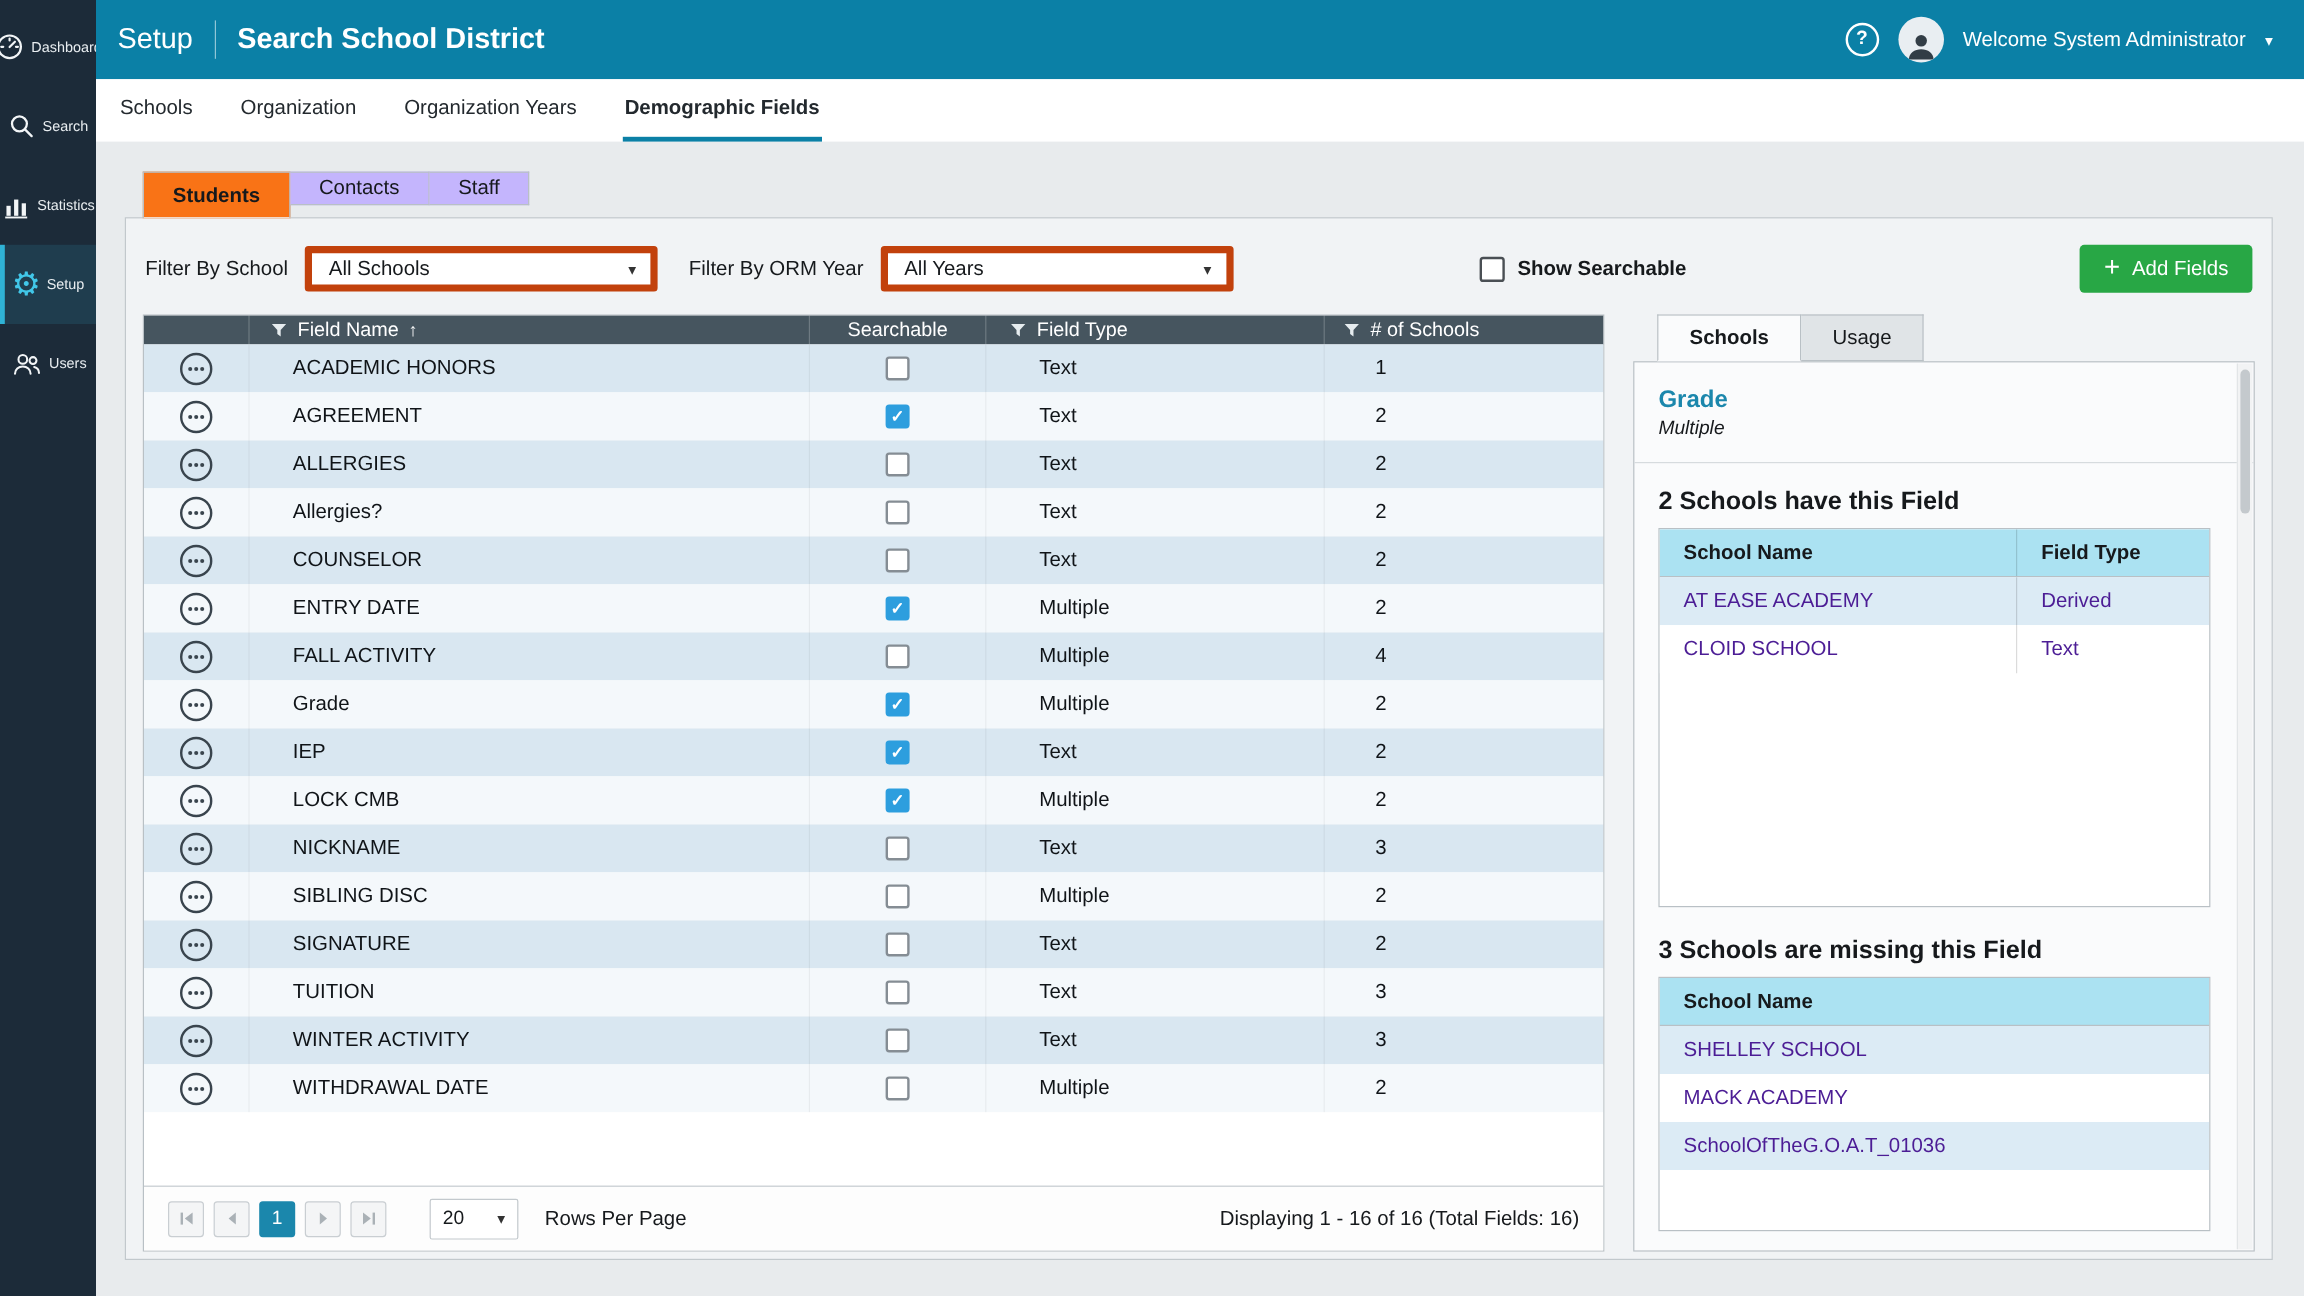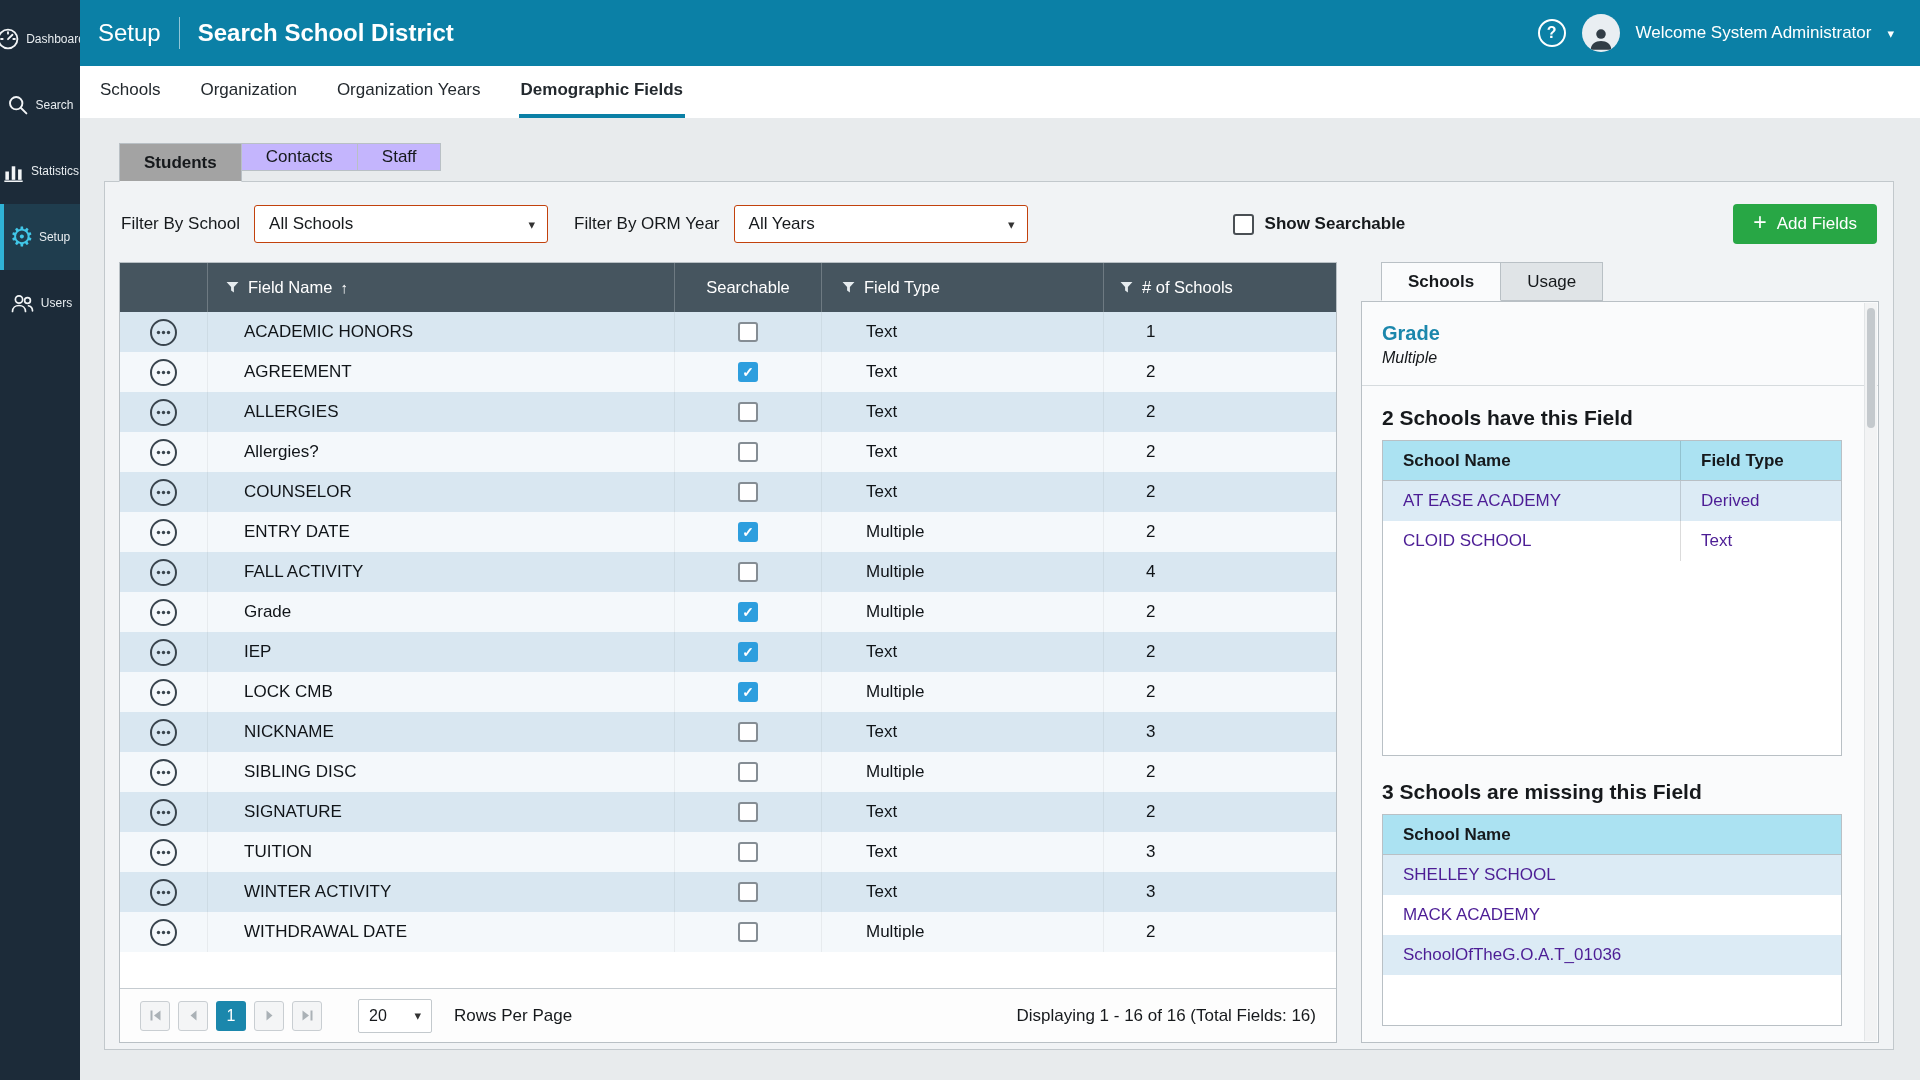--- a/index.html
+++ b/index.html
@@ -35,41 +35,41 @@
   
   .subnav{height:52px;background:#fff;display:flex;gap:36px;padding-left:18px;flex-shrink:0;}
   .subnav-item{display:flex;align-items:center;height:100%;border-bottom:4px solid transparent;padding:0 2px;font-size:17px;color:#23292e;cursor:pointer;}
   .subnav-item.active{font-weight:bold;border-bottom-color:var(--header-teal);}
 
   
   .content{flex:1;padding:25px 26px 0 24px;}
   .tabstrip{display:flex;margin-left:15px;position:relative;z-index:3;}
   .tab{height:28px;padding:0 24px;display:flex;align-items:center;background:#c4b5fd;border:1px solid #b9c0c5;border-left-width:0;font-size:17px;cursor:pointer;}
   .tab:first-child{border-left-width:1px;}
-  .tab.active{background:#a3a3a3;font-weight:bold;height:39px;margin-bottom:-1px;border-bottom:1px solid #f1f3f5;text-align:right;}
+  .tab.active{background:#f97316;font-weight:bold;height:39px;margin-bottom:-1px;border-bottom:1px solid #f1f3f5;text-align:right;}
   .panel{border:1px solid #c2c8cc;background:#f1f3f5;height:869px;padding:14px;position:relative;z-index:1;width:1790px;}
 
   
   .filters{display:flex;align-items:center;margin:8px 2px 18px;}
   .f-label{font-size:17px;margin-right:14px;}
-  .dropdown{width:294px;height:38px;background:#fff;border:1px solid #c2410c;border-radius:3px;display:flex;align-items:center;justify-content:space-between;padding:0 12px 0 14px;font-size:17px;cursor:pointer;}
+  .dropdown{width:294px;height:38px;background:#fff;border:6px solid #c2410c;border-radius:3px;display:flex;align-items:center;justify-content:space-between;padding:0 12px 0 14px;font-size:17px;cursor:pointer;}
   .dd-caret{font-size:13px;color:#333;}
   .f-gap{width:26px;flex-shrink:0;}
   .show-search{display:flex;align-items:center;gap:11px;margin-left:205px;cursor:pointer;}
   .cb-large{width:21px;height:21px;border:2px solid #4a4f54;border-radius:3px;background:#fff;}
   .ss-label{font-weight:bold;font-size:17px;}
   .add-btn{margin-left:auto;height:40px;padding:0 20px;background:var(--add-button-green);color:#fff;border:none;border-radius:4px;display:flex;align-items:center;gap:10px;font-size:17px;cursor:pointer;font-family:inherit;}
   .plus{font-size:23px;line-height:1;margin-top:-3px;}
 
   
   .panels-row{display:flex;gap:24px;height:781px;}
 
   
   .table-panel{width:1218px;background:#fff;border:1px solid #b9c0c5;display:flex;flex-direction:column;flex-shrink:0;}
-  .thead{display:flex;background:var(--table-header-slate);color:#fff;height:49px;flex-shrink:0;}
+  .thead{display:flex;background:var(--table-header-slate);color:#fff;height:24px;flex-shrink:0;}
   .hcell{display:flex;align-items:center;font-size:16.5px;border-left:1px solid rgba(255,255,255,0.22);cursor:pointer;}
   .hcell:first-child{border-left:none;}
   .c-actions{width:87px;justify-content:center;}
   .c-name{width:467px;}
   .hcell.c-name{padding-left:18px;}
   .c-search{width:147px;justify-content:center;}
   .c-type{width:282px;}
   .hcell.c-type{padding-left:20px;}
   .c-schools{width:233px;}
   .hcell.c-schools{padding-left:16px;}

